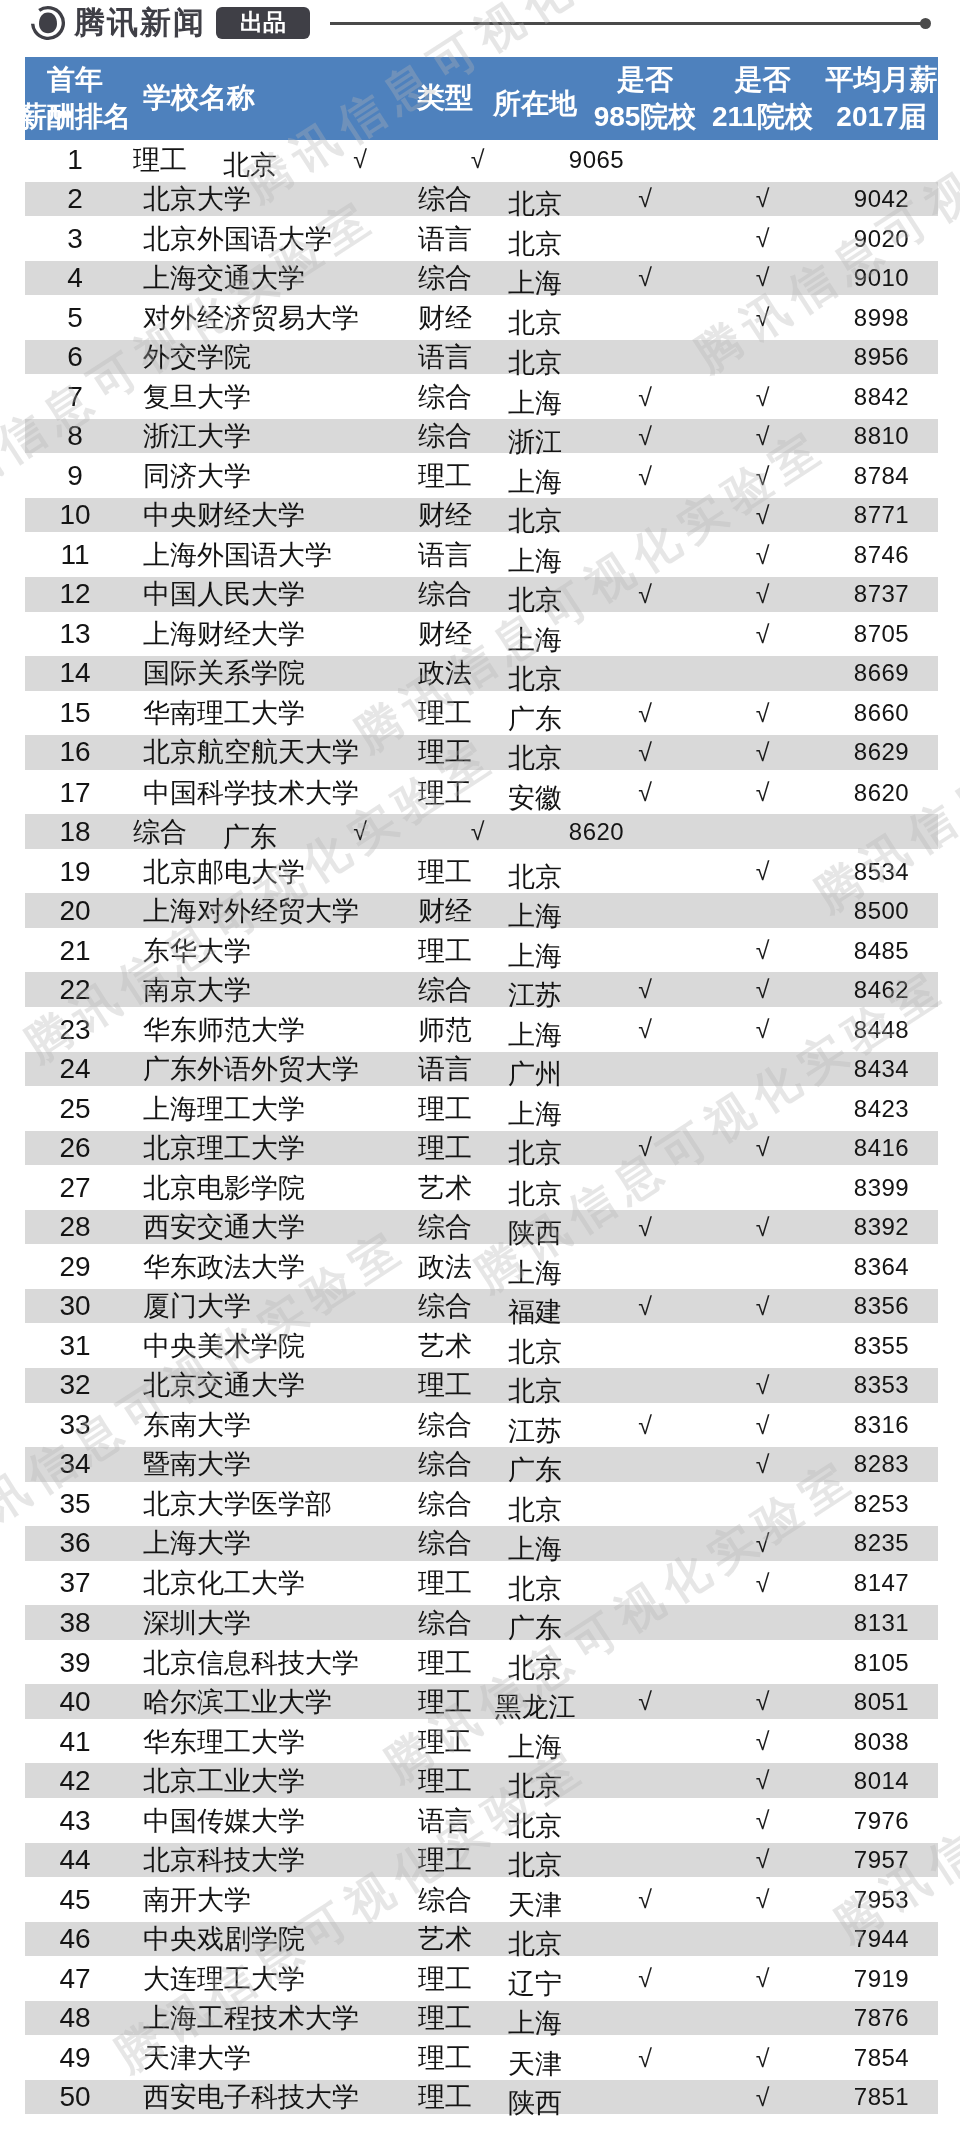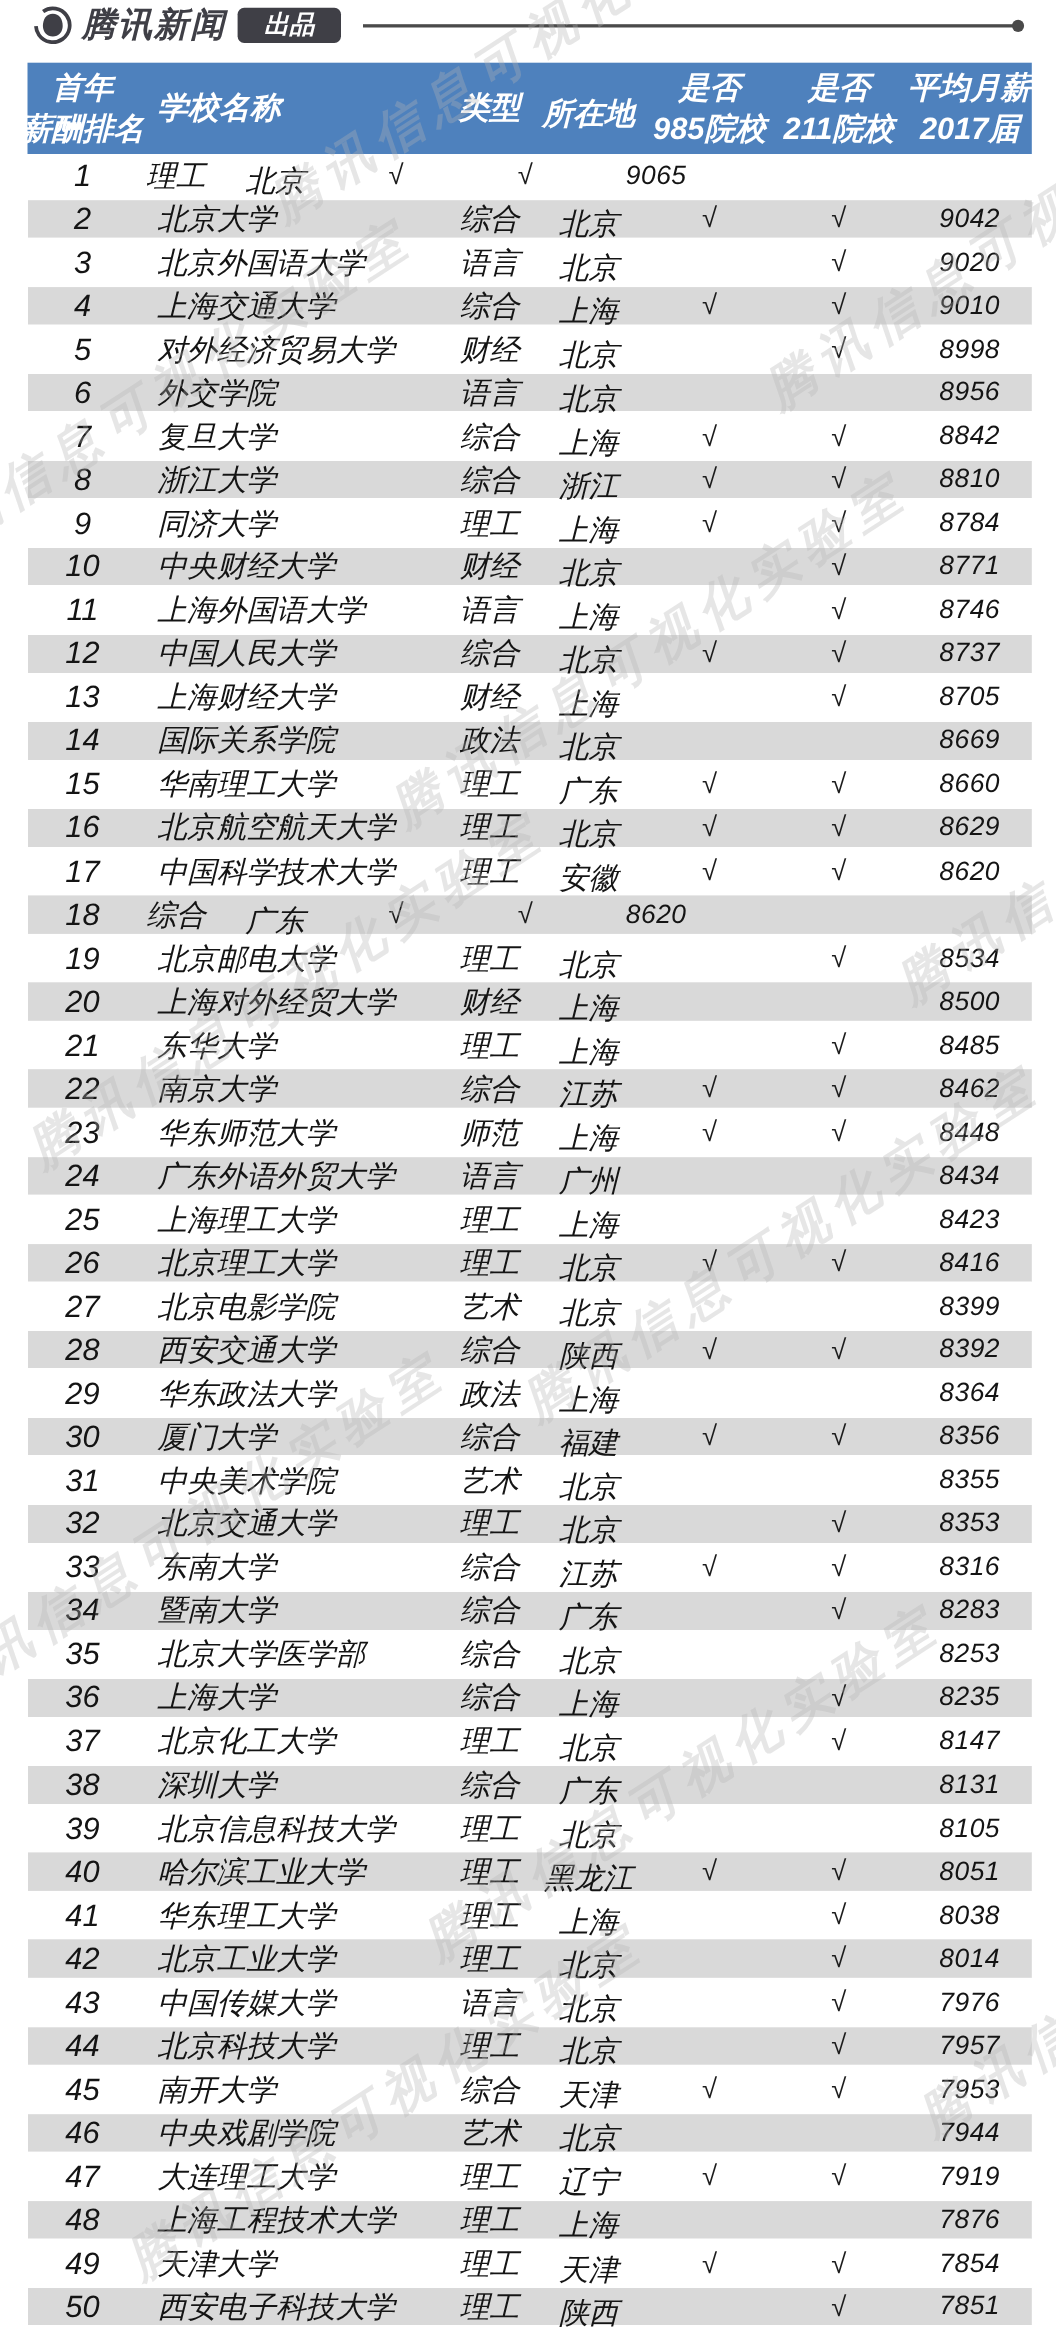--- a/index.html
+++ b/index.html
@@ -1,17 +1,17 @@
 <!DOCTYPE html>
 <html><head>
 <meta charset="utf-8">
 <style>
   html,body{margin:0;padding:0;}
   .page{position:relative;width:960px;height:2138px;background:#ffffff;overflow:hidden;
-        font-family:"Liberation Sans","DejaVu Sans",sans-serif;font-style:italic;}
+        font-family:"Liberation Sans","DejaVu Sans",sans-serif;}
   
   .topbar{position:absolute;left:30px;right:30px;top:0;height:46px;display:flex;align-items:center;z-index:2;}
   .logo-icon{flex:0 0 auto;display:flex;align-items:center;}
   .brand-title{font-size:31px;font-weight:bold;color:#3f3f46;letter-spacing:2px;margin-left:8px;white-space:nowrap;}
   .badge{background:#3f3f46;color:#fff;font-size:23px;font-weight:bold;border-radius:6px;
          padding:2px 24px;margin-left:10px;line-height:1.2;white-space:nowrap;}
   .rule{flex:1;height:3px;background:#4a4a4a;margin-left:20px;position:relative;}
   .rule-dot{position:absolute;right:-1px;top:-4px;width:11px;height:11px;border-radius:50%;background:#4a4a4a;}
   
   .tablewrap{position:absolute;left:25px;top:57px;width:913px;z-index:1;}

